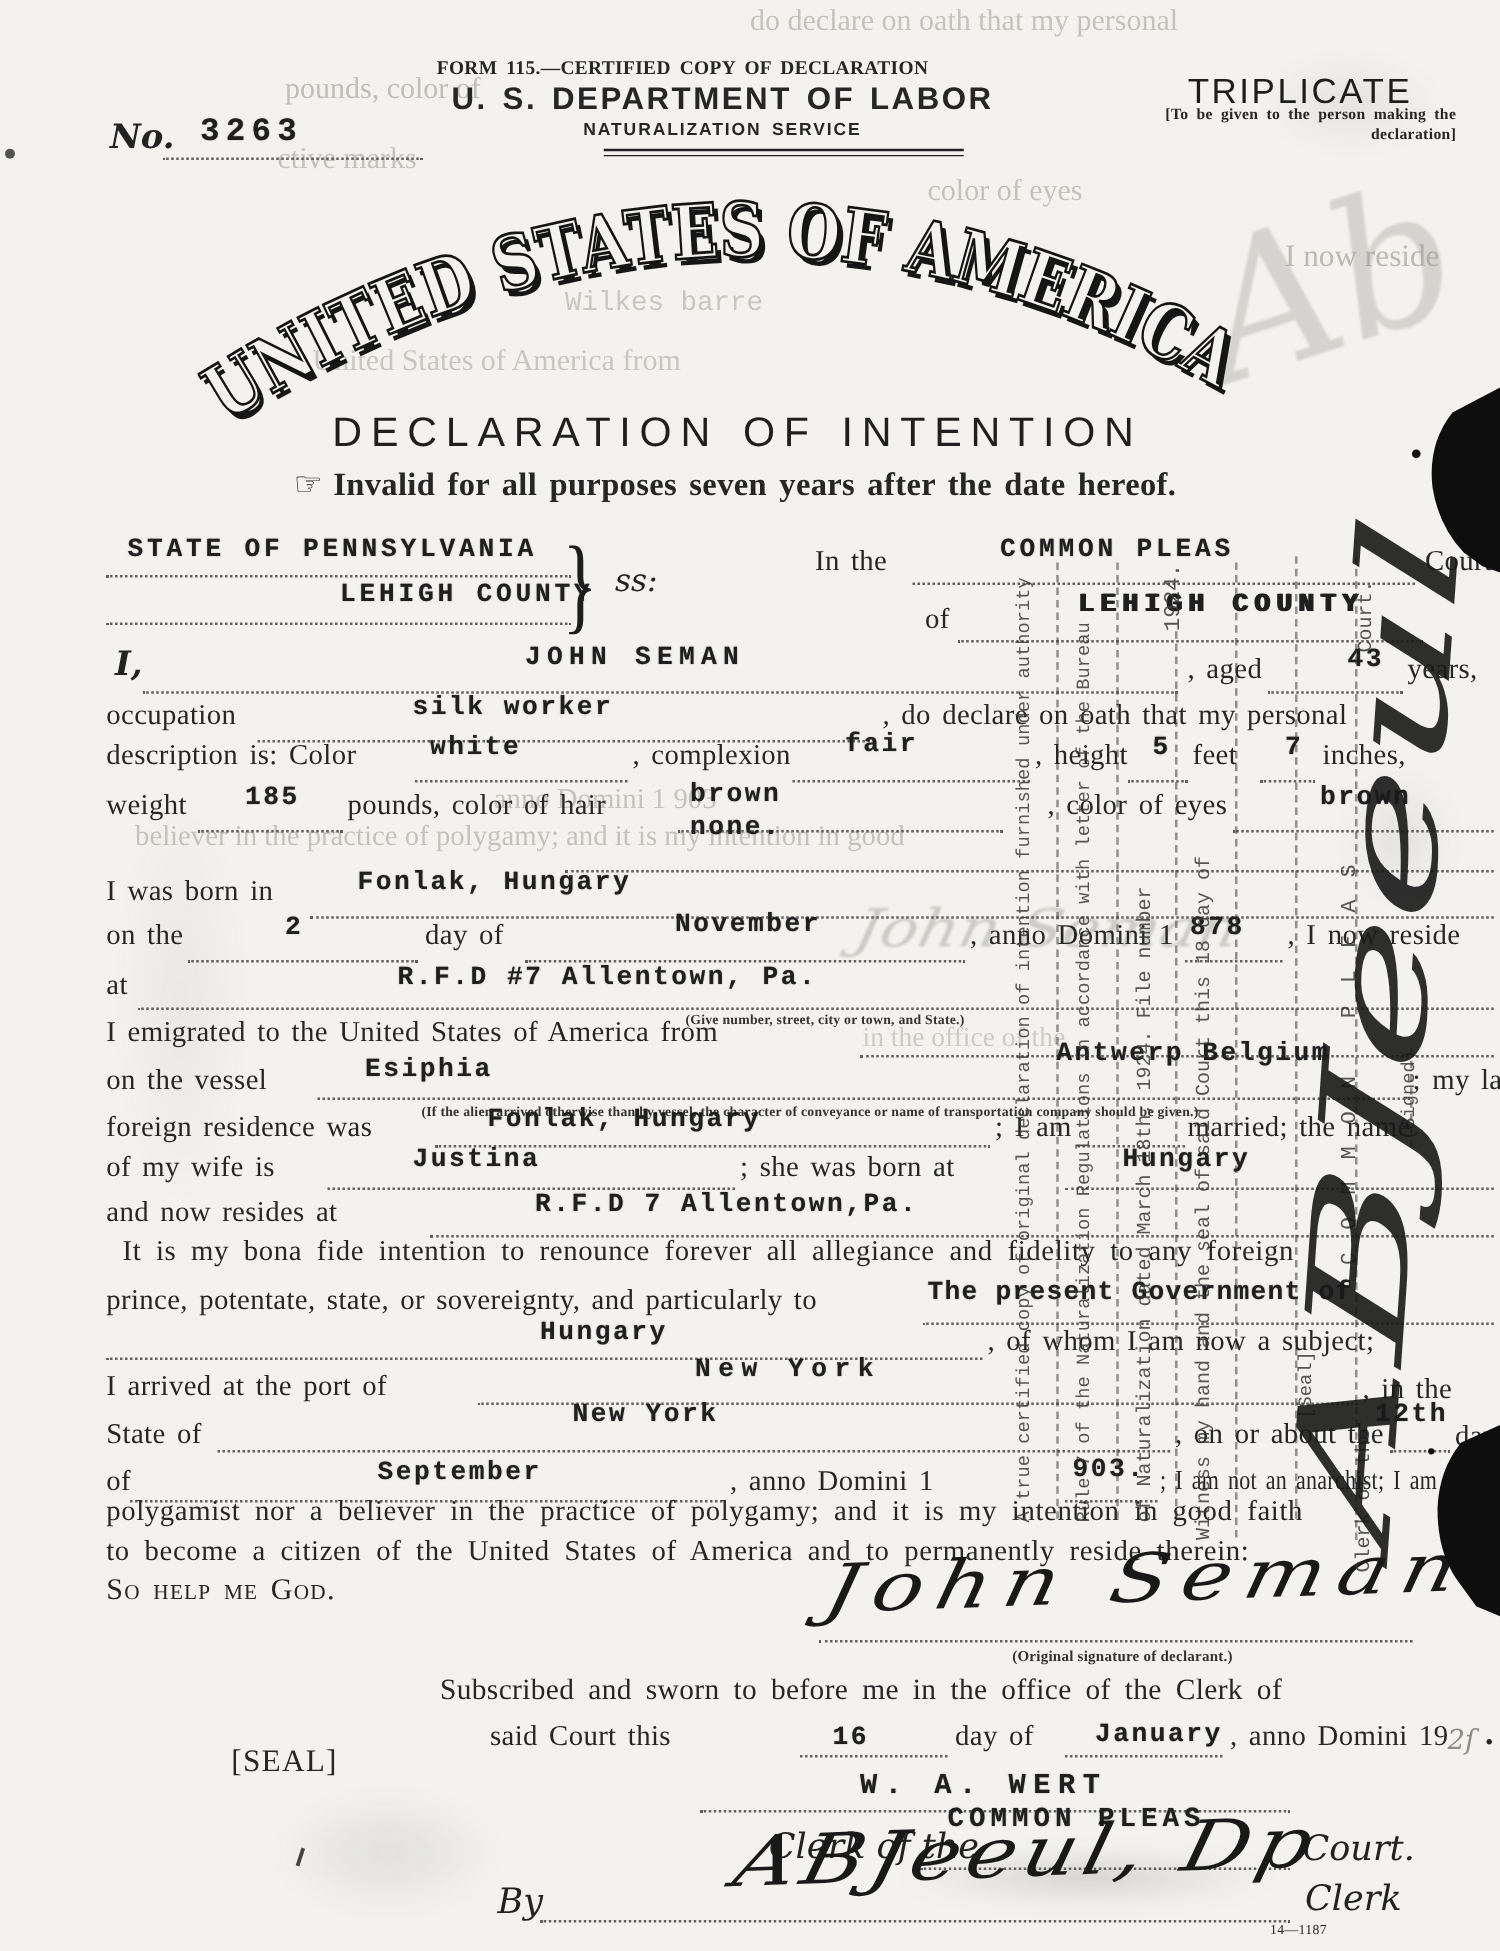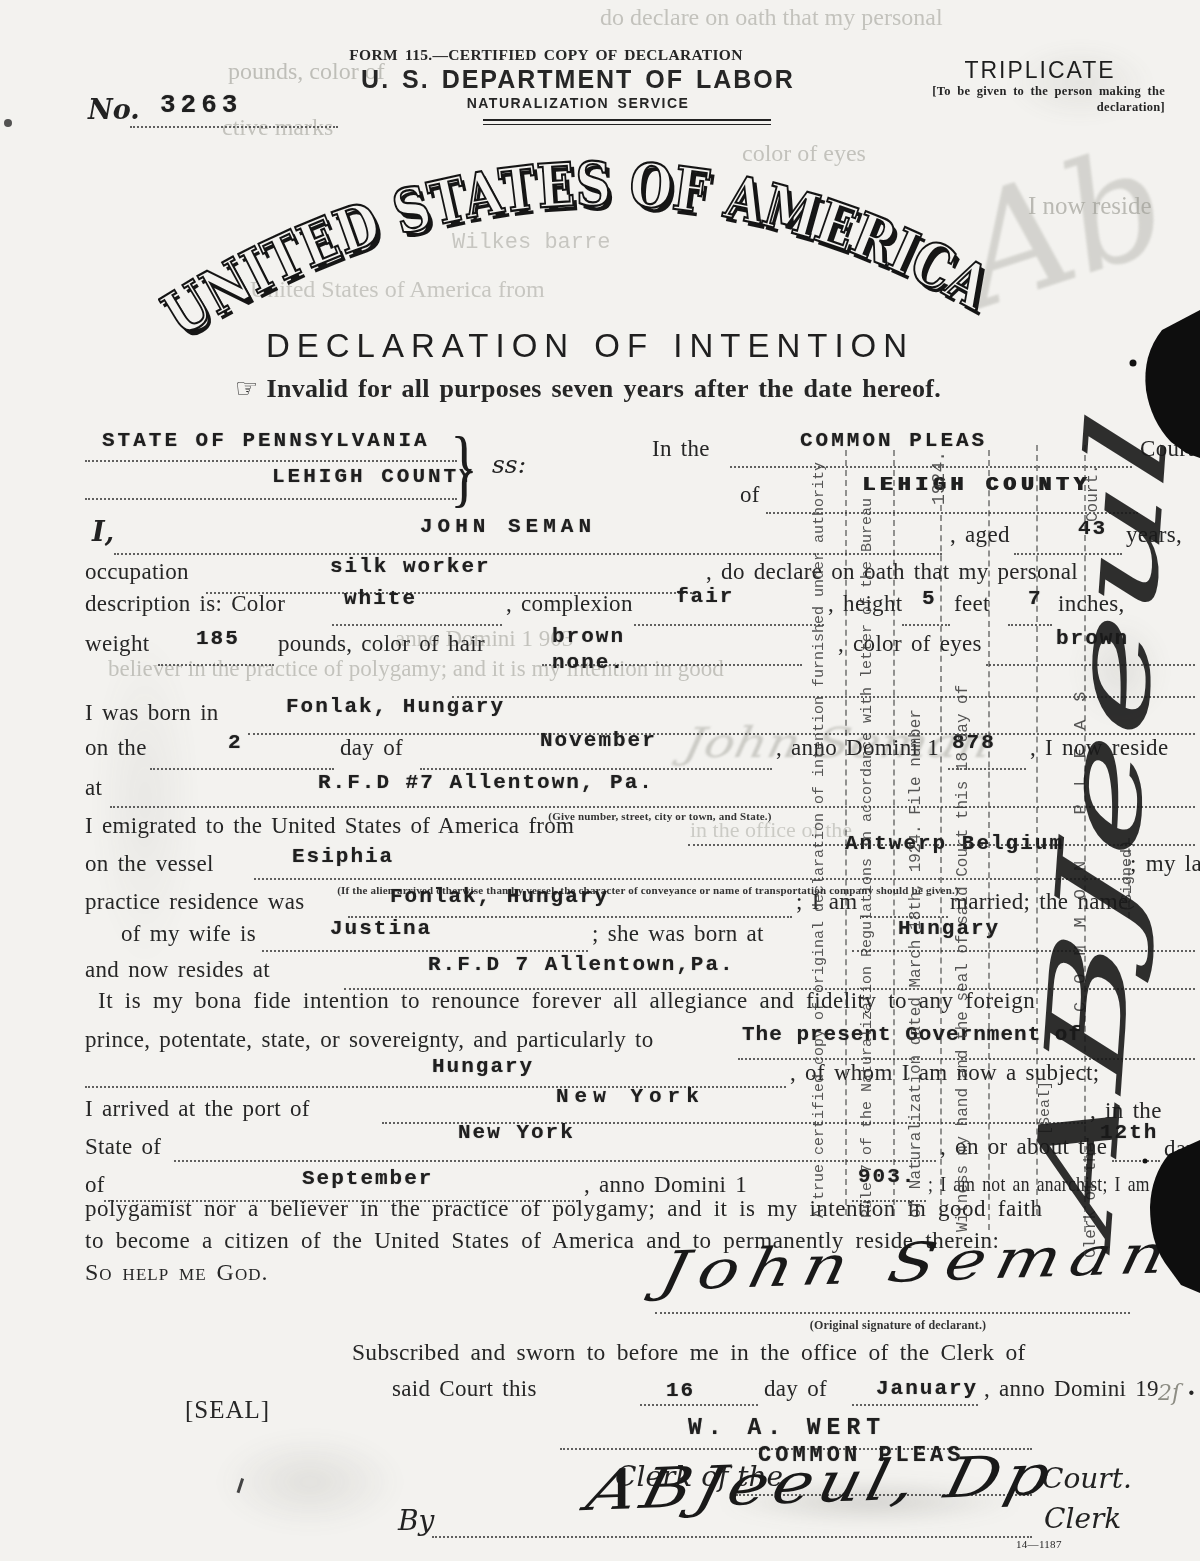--- a/index.html
+++ b/index.html
@@ -53,21 +53,21 @@
 
   <div class="it" style="left:88px;top:94px;font-size:27px;font-weight:700;">No.</div>
   <div class="t" style="left:160px;top:92px;font-size:26px;letter-spacing:5px;">3263</div>
   <div class="dots" style="left:130px;top:126px;width:208px;"></div>
 
   <div class="p" style="left:546px;top:46px;font-size:15.5px;font-weight:700;transform:translateX(-50%);">FORM 115.—CERTIFIED COPY OF DECLARATION</div>
   <div class="p hd-sans" style="left:578px;top:66px;font-size:25px;font-weight:700;letter-spacing:2px;transform:translateX(-50%);">U. S. DEPARTMENT OF LABOR</div>
   <div class="p hd-sans" style="left:578px;top:96px;font-size:14px;font-weight:700;letter-spacing:1.5px;transform:translateX(-50%);">NATURALIZATION SERVICE</div>
   <div style="position:absolute;left:483px;top:119px;width:288px;height:3px;border-top:2px solid #222;border-bottom:1px solid #222;"></div>
 
-  <div class="p hd-sans" style="left:1040px;top:58px;font-size:23px;letter-spacing:2px;transform:translateX(-50%);color:#1d1d1d;">TRIPLICATE</div>
+  <div class="p hd-sans" style="left:1040px;top:58px;font-size:28px;letter-spacing:2px;transform:translateX(-50%);color:#1d1d1d;">TRIPLICATE</div>
   <div class="p" style="left:1040px;top:84px;width:250px;font-size:12.5px;font-weight:700;white-space:normal;text-align:right;line-height:1.25;transform:translateX(-50%);">[To be given to the person making the declaration]</div>
 
   <svg style="position:absolute;left:158px;top:136px;" width="884" height="218" viewBox="0 0 884 218">
     <defs>
         <path id="arcPath" d="M 22 202 Q 442 -64 862 202" fill="none"></path>
       </defs>
     <text font-family="DejaVu Serif, serif" font-weight="700" font-size="60" fill="#161616" transform="translate(4,5)">
       <textPath href="#arcPath" textLength="840" lengthAdjust="spacingAndGlyphs">UNITED STATES OF AMERICA</textPath>
     </text>
     <text font-family="DejaVu Serif, serif" font-weight="700" font-size="60" fill="#f3f2ef" stroke="#141414" stroke-width="2.2">
@@ -158,28 +158,28 @@
   <div class="p" style="left:85px;top:813px;">I emigrated to the United States of America from</div>
   <div class="dots" style="left:688px;top:844px;width:507px;"></div>
   <div class="t" style="left:845px;top:833px;">Antwerp Belgium</div>
 
   <div class="p" style="left:85px;top:851px;">on the vessel</div>
   <div class="t" style="left:292px;top:846px;">Esiphia</div>
   <div class="dots" style="left:254px;top:878px;width:874px;"></div>
   <div class="p" style="left:1130px;top:851px;">; my last</div>
   <div class="tiny" style="left:648px;top:884px;transform:translateX(-50%);">(If the alien arrived otherwise than by vessel, the character of conveyance or name of transportation company should be given.)</div>
 
-  <div class="p" style="left:85px;top:889px;">practice residence was</div>
+  <div class="p" style="left:85px;top:889px;">foreign residence was</div>
   <div class="t" style="left:390px;top:886px;">Fonlak, Hungary</div>
   <div class="dots" style="left:348px;top:916px;width:444px;"></div>
   <div class="p" style="left:796px;top:889px;">; I am</div>
   <div class="dots" style="left:862px;top:916px;width:86px;"></div>
   <div class="p" style="left:950px;top:889px;">married; the name</div>
 
-  <div class="p" style="left:85px;top:921px;margin-left:36px;">of my wife is</div>
+  <div class="p" style="left:85px;top:921px;">of my wife is</div>
   <div class="t" style="left:330px;top:918px;">Justina</div>
   <div class="dots" style="left:262px;top:950px;width:326px;"></div>
   <div class="p" style="left:592px;top:921px;">; she was born at</div>
   <div class="t" style="left:898px;top:918px;">Hungary</div>
   <div class="dots" style="left:852px;top:950px;width:343px;"></div>
 
   <div class="p" style="left:85px;top:957px;">and now resides at</div>
   <div class="t" style="left:428px;top:954px;">R.F.D 7 Allentown,Pa.</div>
   <div class="dots" style="left:344px;top:988px;width:851px;"></div>
 

